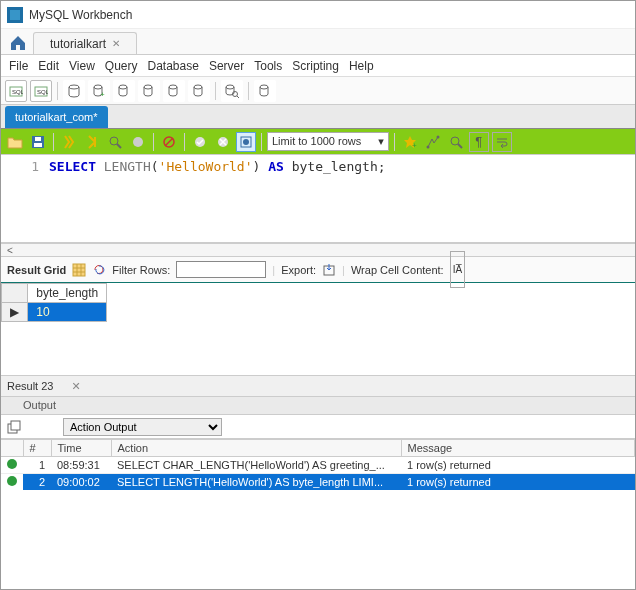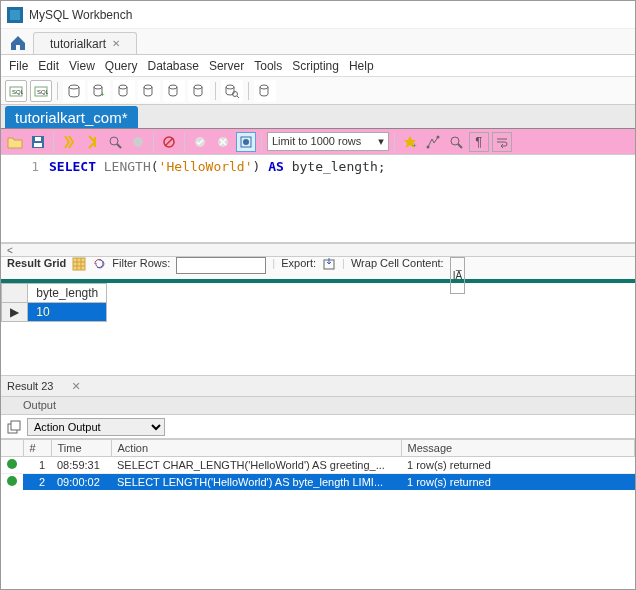--- a/index.html
+++ b/index.html
@@ -11,46 +11,46 @@
 .tabbar1 { height:26px; display:flex; align-items:flex-end; padding-left:4px; border-bottom:1px solid #ccc; background:#f9f9f9; }
 .home-icon { width:26px; height:22px; display:flex; align-items:center; justify-content:center; color:#3a6ea5; margin-right:2px; }
 .conn-tab { height:22px; padding:0 16px; display:flex; align-items:center; gap:6px; background:#f5f5f5; border:1px solid #ccc; border-bottom:none; border-radius:3px 3px 0 0; }
 .conn-tab .x { color:#888; font-size:10px; }
 .menubar { height:22px; display:flex; align-items:center; padding:0 4px; gap:2px; border-bottom:1px solid #ddd; background:#fff; }
 .menubar span { color:#333; padding:2px 4px; }
 .toolbar1 { height:28px; display:flex; align-items:center; padding:0 4px; gap:3px; border-bottom:1px solid #ccc; background:#fafafa; }
 .tb-btn { width:22px; height:22px; border:1px solid transparent; border-radius:2px; display:flex; align-items:center; justify-content:center; color:#555; font-size:11px; background:#fff; }
 .tb-btn.outlined { border-color:#bbb; }
 .filetab { height:24px; display:flex; align-items:flex-end; padding-left:4px; background:#eaeaea; border-bottom:1px solid #888; }
-.filetab .tab { height:22px; padding:0 10px; display:flex; align-items:center; background:#1c7fc9; color:#fff; border-radius:3px 3px 0 0; font-size:15px; }
-.ed-toolbar { height:26px; display:flex; align-items:center; padding:0 4px; gap:3px; border-bottom:1px solid #ccc; background:#f9a8d4; }
+.filetab .tab { height:22px; padding:0 10px; display:flex; align-items:center; background:#1c7fc9; color:#fff; border-radius:3px 3px 0 0; font-size:11px; }
+.ed-toolbar { height:26px; display:flex; align-items:center; padding:0 4px; gap:3px; border-bottom:1px solid #ccc; background:#84cc16; }
 .ed-btn { width:20px; height:20px; display:flex; align-items:center; justify-content:center; font-size:12px; color:#555; }
 .sel-rows { font-size:11px; padding:2px 4px; border:1px solid #aaa; background:#fff; }
 .editor { height:88px; background:#fff; padding:4px 8px; font-family:Consolas,monospace; font-size:13px; display:flex; border-bottom:1px solid #ccc; }
 .gutter { width:40px; text-align:right; color:#999; padding-right:10px; }
 .code .kw { color:#0000cc; font-weight:bold; }
 .code .fn { color:#777; }
 .code .str { color:#cc7a00; }
 .code .alias { color:#333; }
 .splitter { height:14px; background:#f5f5f5; border-top:1px solid #ccc; border-bottom:1px solid #ccc; padding-left:6px; color:#666; font-size:10px; display:flex; align-items:center; }
-.result-toolbar { height:26px; display:flex; align-items:flex-start; padding:0 6px; gap:6px; border-bottom:4px solid #0f766e; background:#fafafa; font-size:11px; }
+.result-toolbar { height:26px; display:flex; align-items:center; padding:0 6px; gap:6px; border-bottom:1px solid #0f766e; background:#fafafa; font-size:11px; }
 .result-toolbar .lbl { font-weight:bold; }
 .result-toolbar input { width:90px; height:17px; border:1px solid #888; }
 .grid-wrap { height:92px; background:#fff; }
 .grid { border-collapse:collapse; font-size:12px; }
 .grid th { background:#fff; border:1px solid #bbb; padding:2px 8px; font-weight:normal; text-align:left; }
 .grid td { border:1px solid #bbb; padding:2px 8px; }
 .grid .rowhead { width:18px; background:#f0f0f0; text-align:center; color:#555; }
 .grid .sel-row td { background:#0b70d3; color:#fef9c3; }
 .grid .sel-row .rowhead { background:#f0f0f0; color:#333; }
 .result-tabs { height:22px; display:flex; align-items:center; padding-left:6px; gap:18px; border-top:1px solid #ccc; border-bottom:1px solid #ccc; background:#f0f0f0; font-size:11px; }
 .result-tabs .x { color:#888; }
 .output-header { height:18px; padding:2px 22px; background:#eaeaea; border-bottom:1px solid #ccc; font-size:11px; color:#555; }
 .output-bar { height:24px; display:flex; align-items:center; padding:0 6px; gap:6px; background:#fff; border-bottom:1px solid #ccc; }
-.output-bar select { font-size:11px; border:1px solid #aaa; padding:1px 2px; width:138px; height:18px; }
+.output-bar select { font-size:11px; border:1px solid #aaa; padding:1px 2px; width:159px; height:18px;margin-left:36px; }
 .out-table { width:100%; border-collapse:collapse; font-size:11px; }
 .out-table th { text-align:left; padding:2px 6px; border:1px solid #ccc; border-left:none; background:#f7f7f7; font-weight:normal; color:#444; }
 .out-table td { padding:2px 6px; border-top:1px solid #eee; }
 .out-table tr.sel td { background:#0b70d3; color:#fff; }
 .status-dot { width:10px; height:10px; border-radius:50%; background:#2e9c3d; display:inline-block; }
 .sep { width:1px; height:18px; background:#ccc; margin:0 2px; }
 svg { display:block; }
 </style>
 </head>
 <body>

